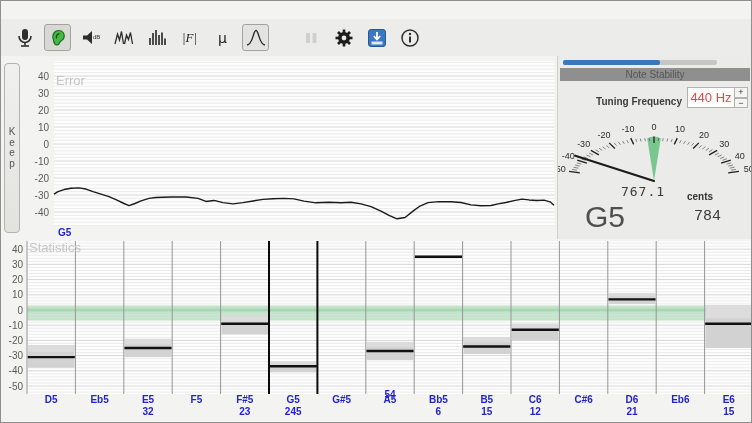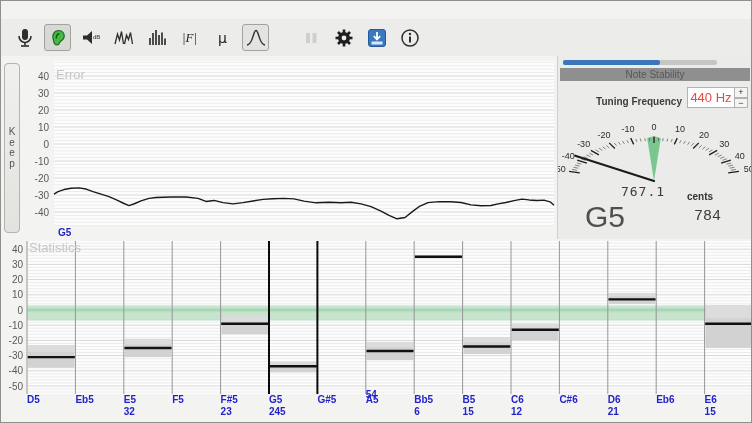--- a/index.html
+++ b/index.html
@@ -14,40 +14,40 @@
   .tbtn.pressed{background:#d8d8d4;border-color:#a2a29e;}
   .tbtn.checked{background:#e3e3df;border-color:#a2a29e;}
   .tbtn.disabled{opacity:.55;}
   .tbtn.gap{margin-left:22px;}
   .tbtn .glyph{font-size:13px;color:#222;font-family:"Liberation Serif",serif;font-style:italic;}
   .tbtn .glyph.mu{font-family:"DejaVu Sans",sans-serif;font-style:normal;font-size:14px;}
   
   .keep{position:absolute;left:3px;top:62px;width:16px;height:170px;background:linear-gradient(#f0f0ee,#e2e2de);border:1px solid #b3b3af;border-radius:4px;font-size:10px;color:#555;padding:0;display:flex;align-items:center;justify-content:center;}
   .keep span{display:block;width:9px;word-break:break-all;line-height:10.5px;text-align:center;}
   .chart-title{position:absolute;font-size:13px;color:#c6c6c6;z-index:5;pointer-events:none;}
-  #error-title{left:55px;top:66px;}
+  #error-title{left:55px;top:72px;}
   #stats-title{left:28px;top:239px;}
   #error-svg{position:absolute;left:0;top:55px;}
   #error-note{position:absolute;left:57px;top:226px;font-size:10px;font-weight:bold;color:#2323cc;}
   
   .tuner{position:absolute;left:556px;top:55px;width:196px;height:183px;background:#ebebe9;border-left:1px solid #cfcfcb;box-sizing:border-box;}
   .progress{position:absolute;left:5px;top:4px;width:154px;height:5px;background:#c6c6c4;border-radius:2px;}
   .progress .fill{height:100%;background:#3b76ba;border-radius:2px;}
   .stab{position:absolute;left:2px;top:12px;width:190px;height:13px;background:#8f8f8f;color:#565656;font-size:10px;text-align:center;line-height:13px;}
   .freq-label{position:absolute;left:0;top:40px;width:124px;text-align:right;font-size:10px;font-weight:bold;color:#3d3d3d;}
   .freq-value{position:absolute;left:129px;top:31px;width:46px;height:19px;background:#fff;border:1px solid #b2b2ae;font-size:13px;color:#ef4444;text-align:center;line-height:19px;}
   .spin{position:absolute;left:176px;top:31px;width:14px;height:21px;display:flex;flex-direction:column;}
   .spin button{flex:1;font-size:9px;line-height:8px;padding:0;border:1px solid #b2b2ae;background:#f4f4f2;color:#333;}
   #meter-svg{position:absolute;left:0;top:55px;}
   .reading{position:absolute;left:40px;top:128px;width:90px;text-align:center;font-family:"DejaVu Sans Mono",monospace;font-size:13px;color:#3c3c3c;letter-spacing:1px;}
   .big-note{position:absolute;left:27px;top:144px;font-size:30px;color:#4f4f4f;}
   .target{position:absolute;left:136px;top:152px;font-family:Liberation Mono, monospace;font-size:15px;color:#3c3c3c;}
   
   #stats-svg{position:absolute;left:0;top:238px;}
-  .note-label,.note-count{position:absolute;font-size:10px;font-weight:bold;color:#2323cc;pointer-events:none;}
+  .note-label,.note-count{position:absolute;font-size:10px;font-weight:bold;color:#2323cc;text-align:center;pointer-events:none;}
 </style>
 </head>
 <body>
 
 <div class="window">
 
 
   <div class="toolbar" id="toolbar">
       <button class="tbtn ">
         <svg width="22" height="22">

